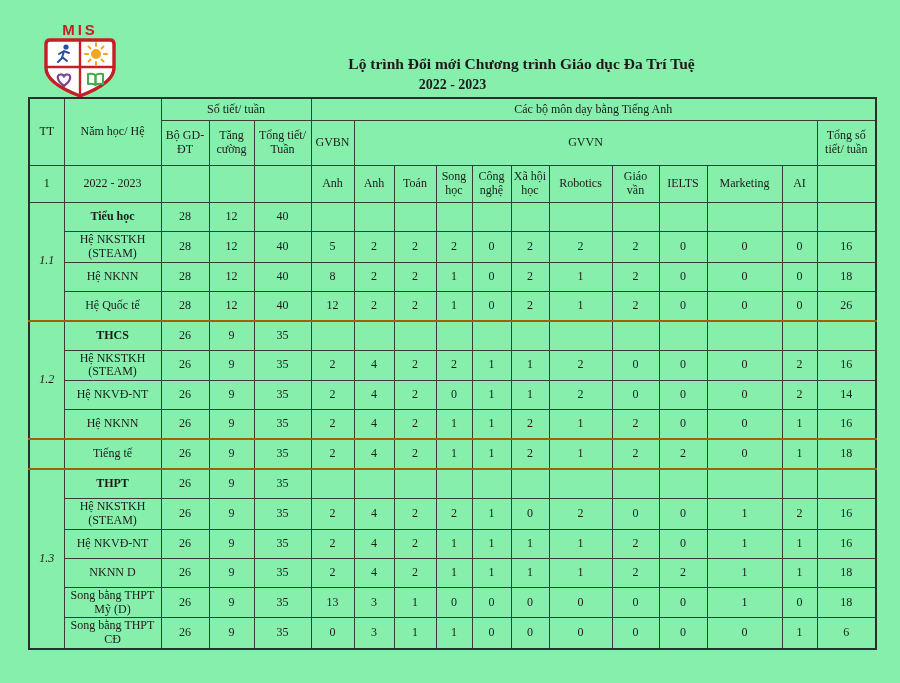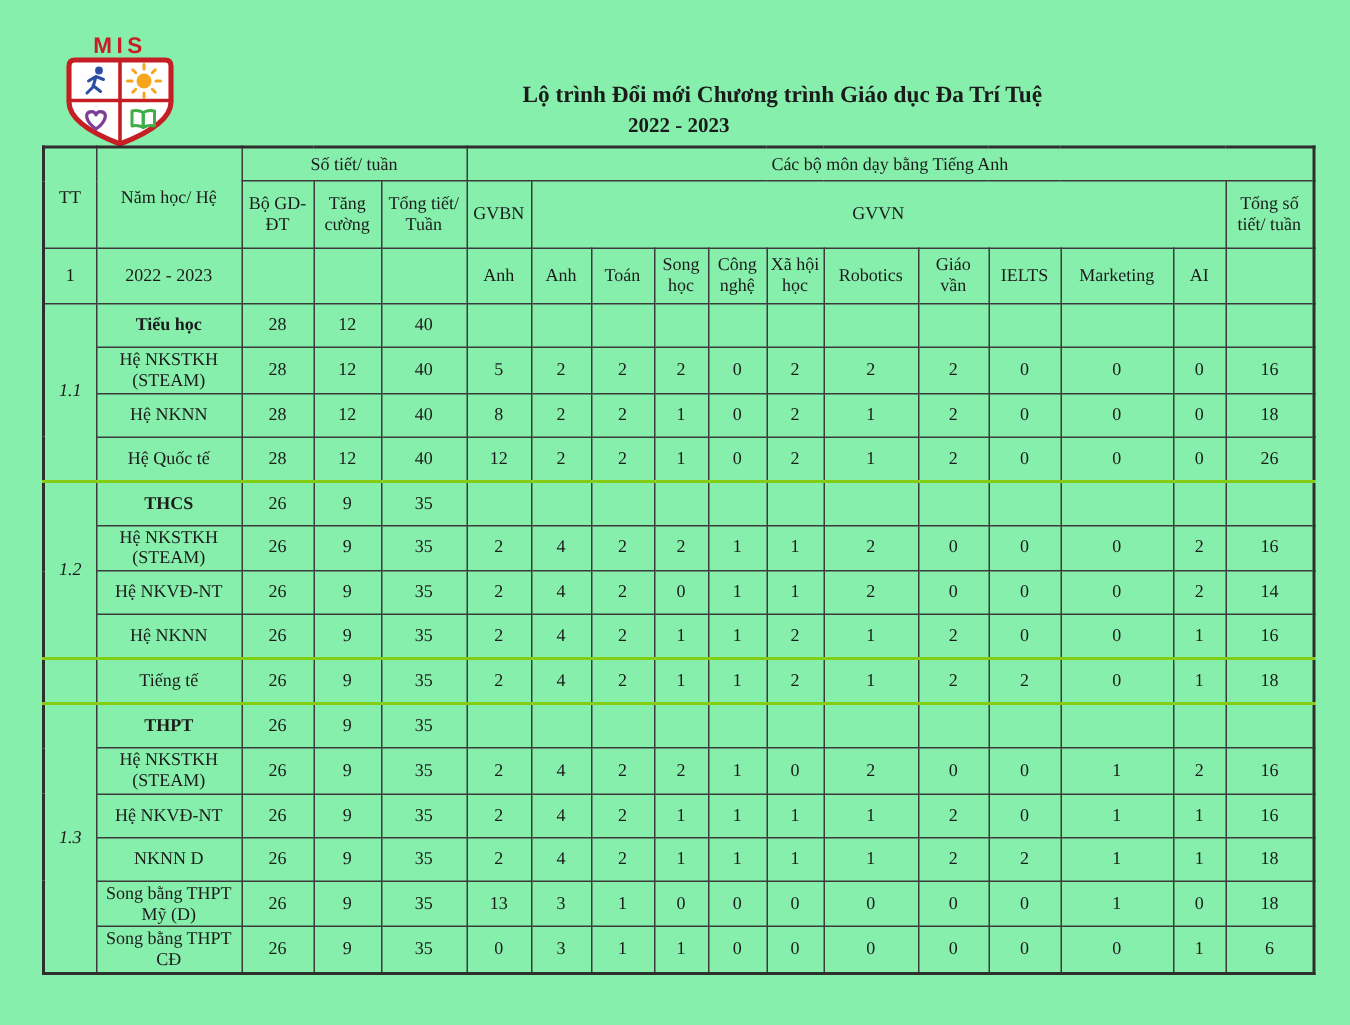--- a/index.html
+++ b/index.html
@@ -33,21 +33,21 @@
     padding:1px 2px;
   }
   thead td { font-weight:normal; }
   tr.hr1 td { height:19px; }
   tr.hr2 td { height:42px; }
   tr.hr3 td { height:34px; }
   tbody td { height:26px; }
   td.label-cell { text-align:left; padding:2px 4px;margin-top:20px; }
   td.group-label { text-align:center; font-weight:bold; }
   td.tt-cell { text-align:center;font-style:italic; }
-  tr.section-start td { border-top:2px solid #84cc16; }
+  tr.section-start td { border-top:2px solid #a16207; }
 </style>
 </head>
 <body>
 
 <div class="page">
 
   <div class="logo">
     <svg width="88" height="78" viewBox="0 0 88 78">
       <text x="44" y="13" text-anchor="middle" fill="#c51f25" font-size="15" font-weight="bold" font-family="Liberation Sans, sans-serif" letter-spacing="3">MIS</text>
       <path d="M14,18 H74 Q78,18 78,22 V46 Q78,61 44,74 Q10,61 10,46 V22 Q10,18 14,18 Z" fill="#ffffff" stroke="#c51f25" stroke-width="3.4"></path>

